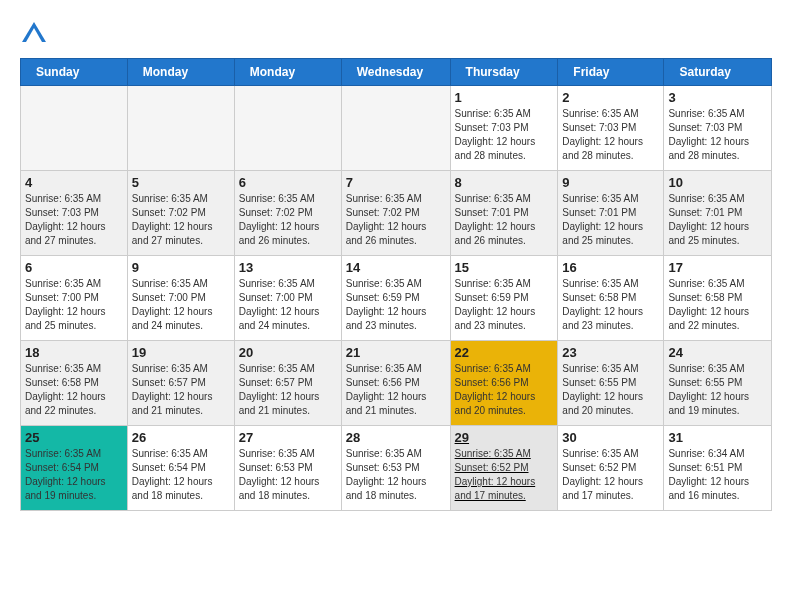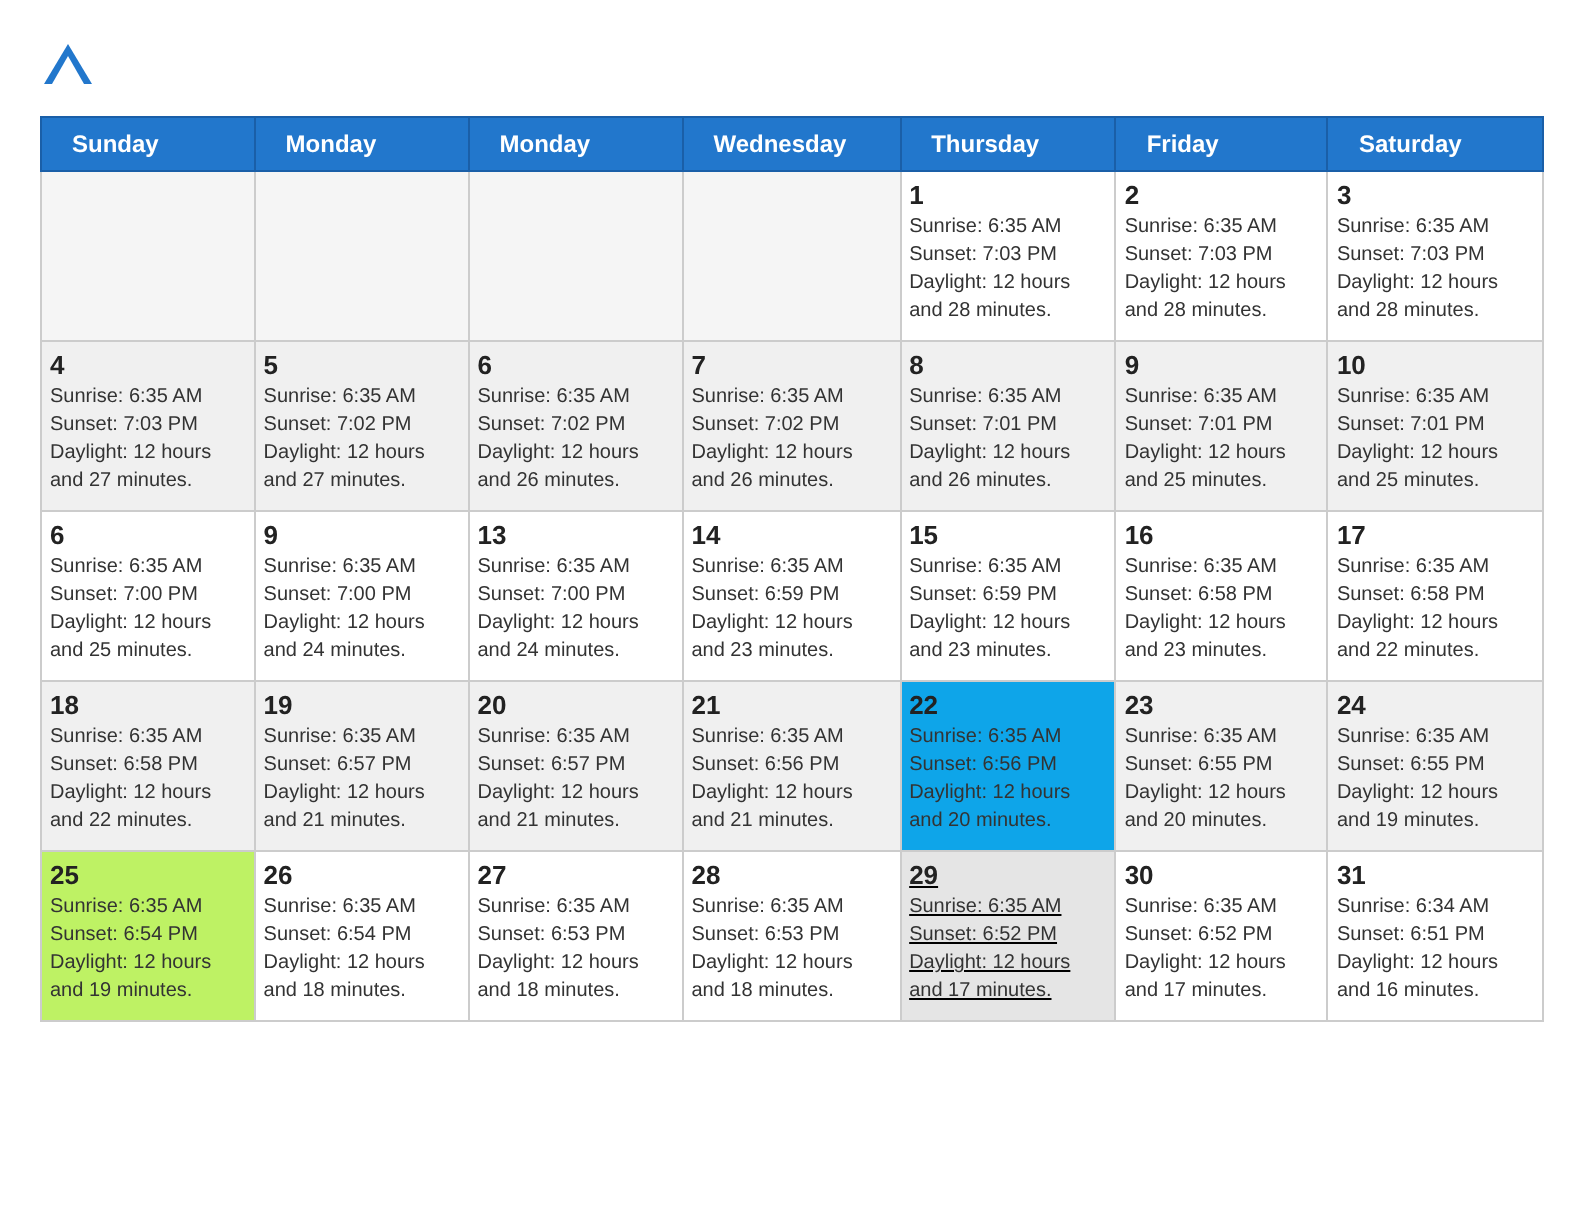--- a/index.html
+++ b/index.html
@@ -270,21 +270,21 @@
 Daylight: 12 hours
 and 21 minutes.</div>
         </td>
         <td style="background: rgb(240, 240, 240);">
           <div class="day-number">21</div>
           <div class="day-info" style="white-space: pre-line;">Sunrise: 6:35 AM
 Sunset: 6:56 PM
 Daylight: 12 hours
 and 21 minutes.</div>
         </td>
-        <td style="background: #0ea5e9; margin-top: 11px;">
+        <td style="background: #eab308; margin-top: 11px;">
           <div class="day-number">22</div>
           <div class="day-info" style="white-space: pre-line;">Sunrise: 6:35 AM
 Sunset: 6:56 PM
 Daylight: 12 hours
 and 20 minutes.</div>
         </td>
         <td style="background: rgb(240, 240, 240);">
           <div class="day-number">23</div>
           <div class="day-info" style="white-space: pre-line;">Sunrise: 6:35 AM
 Sunset: 6:55 PM
@@ -293,21 +293,21 @@
         </td>
         <td style="background: rgb(240, 240, 240);">
           <div class="day-number">24</div>
           <div class="day-info" style="white-space: pre-line;">Sunrise: 6:35 AM
 Sunset: 6:55 PM
 Daylight: 12 hours
 and 19 minutes.</div>
         </td>
       </tr>
       <tr>
-        <td style="background: #bef264; margin-left: 24px;">
+        <td style="background: #14b8a6; margin-left: 24px;">
           <div class="day-number">25</div>
           <div class="day-info" style="white-space: pre-line;">Sunrise: 6:35 AM
 Sunset: 6:54 PM
 Daylight: 12 hours
 and 19 minutes.</div>
         </td>
         <td style="background: rgb(255, 255, 255);">
           <div class="day-number">26</div>
           <div class="day-info" style="white-space: pre-line;">Sunrise: 6:35 AM
 Sunset: 6:54 PM

